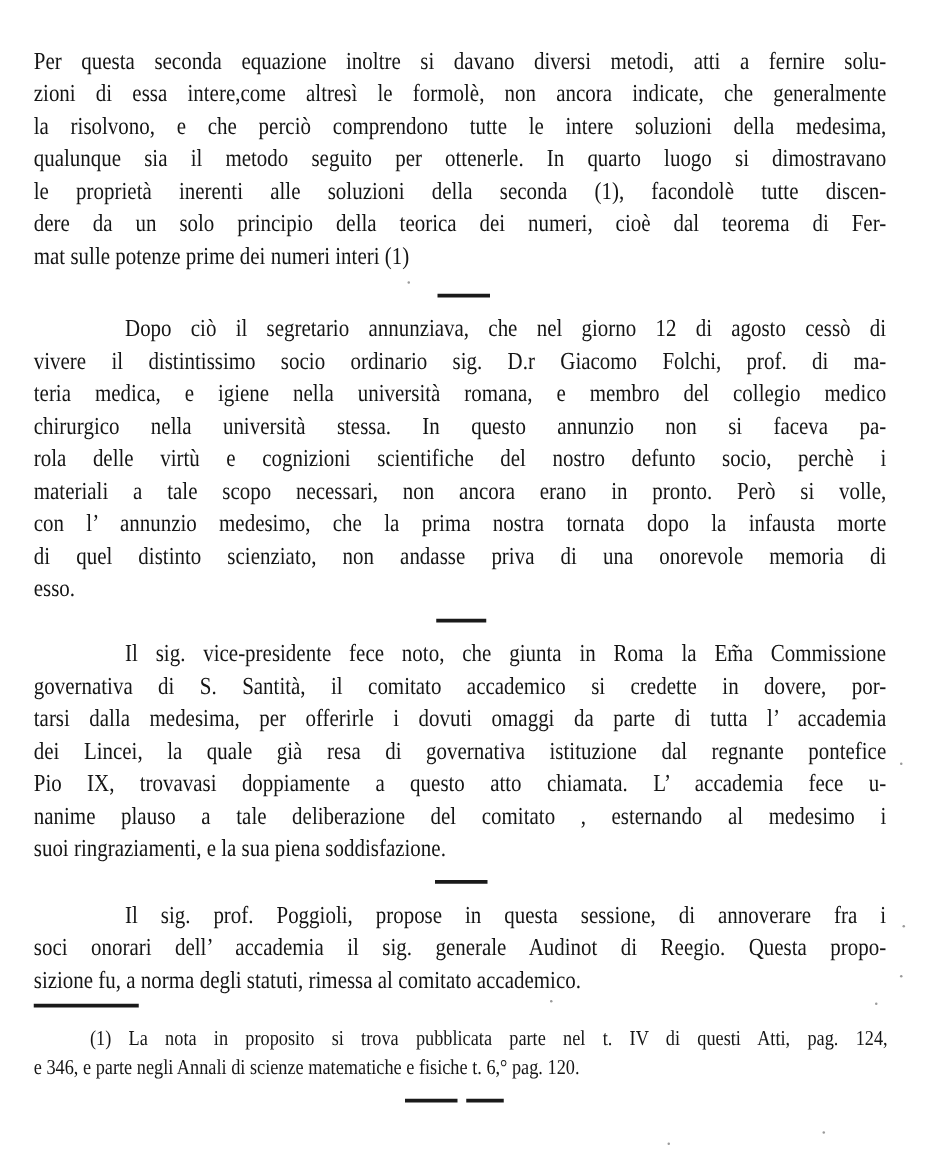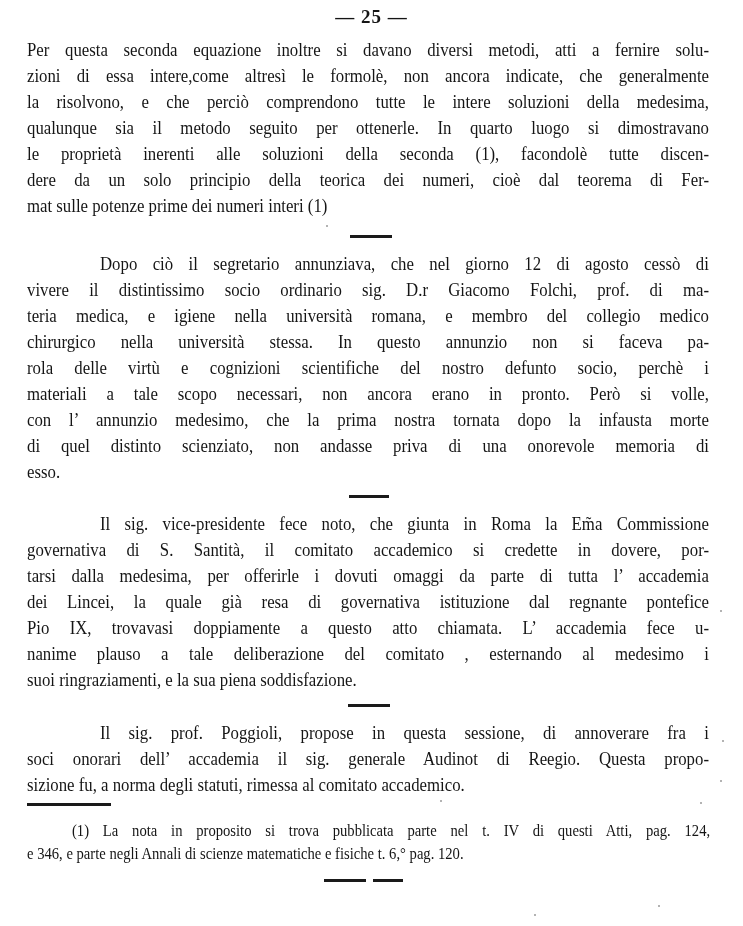--- a/index.html
+++ b/index.html
@@ -79,21 +79,20 @@
     width: 2px; height: 2px;
     background: #9a9a9a;
     border-radius: 1px;
   }
 </style>
 </head>
 <body>
 
 <div class="page">
 
-  <div class="page-number">— 25 —</div>
 
   <div>
     <div class="line" style="top:38px">Per questa seconda equazione inoltre si davano diversi metodi, atti a fernire solu-</div>
     <div class="line" style="top:64px">zioni di essa intere,come altresì le formolè, non ancora indicate, che generalmente</div>
     <div class="line" style="top:90px">la risolvono, e che perciò comprendono tutte le intere soluzioni della medesima,</div>
     <div class="line" style="top:116px">qualunque sia il metodo seguito per ottenerle. In quarto luogo si dimostravano</div>
     <div class="line" style="top:142px">le proprietà inerenti alle soluzioni della seconda (1), facondolè tutte discen-</div>
     <div class="line" style="top:168px">dere da un solo principio della teorica dei numeri, cioè dal teorema di Fer-</div>
     <div class="line last" style="top:194px">mat sulle potenze prime dei numeri interi (1)</div>
   </div>

